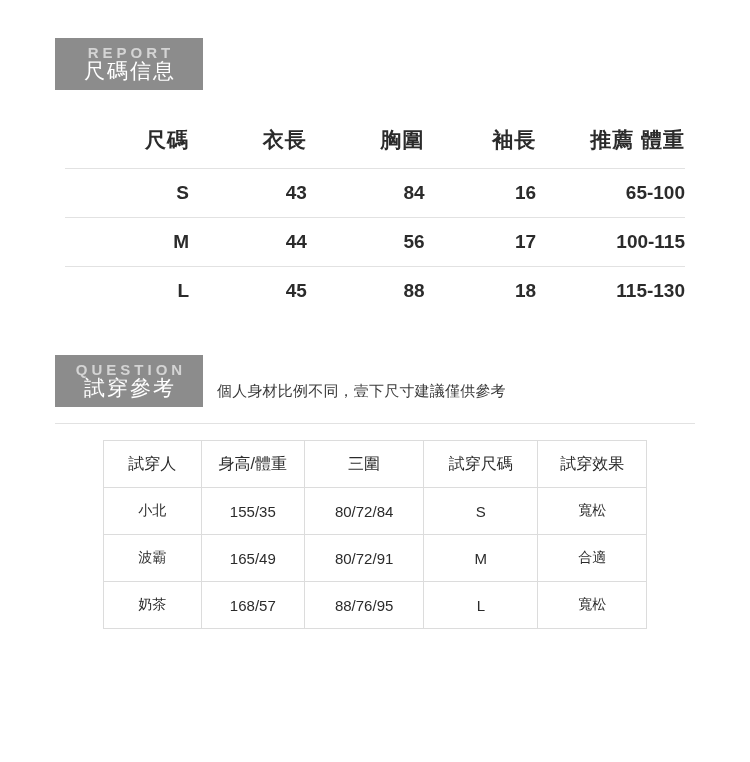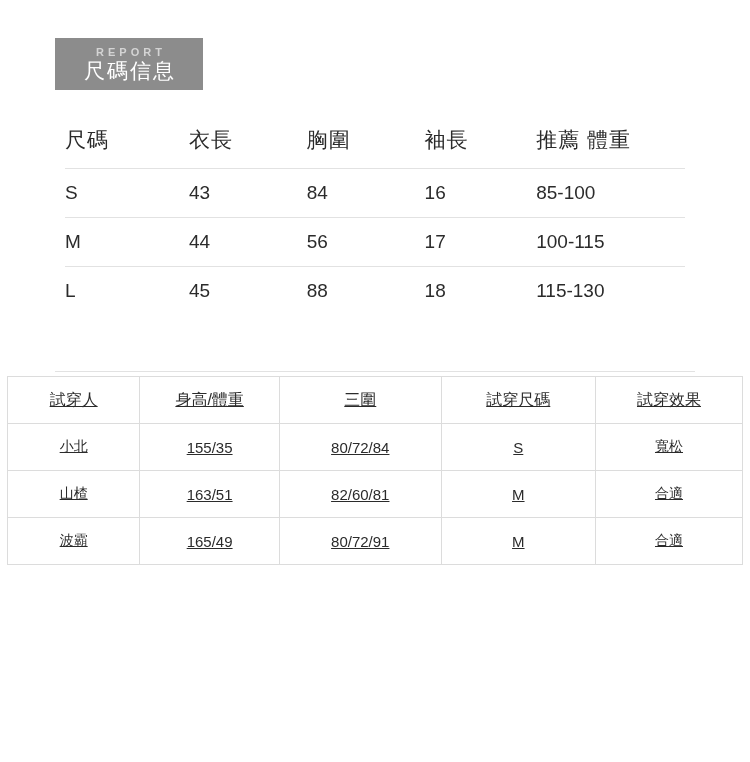--- a/index.html
+++ b/index.html
@@ -33,21 +33,21 @@
     height: 52px;
     background: #8c8c8c;
     flex: 0 0 auto;
     display: flex;
     flex-direction: column;
     justify-content: center;
     align-items: center;
     color: #ffffff;
   }
   .badge-eyebrow {
-    font-size: 11px;
+    font-size: 15px;
     letter-spacing: 4px;
     color: #d4d4d4;
     font-weight: bold;
     line-height: 13px;
     padding-left: 4px;
   }
   .badge-title {
     font-size: 21px;
     letter-spacing: 2px;
     line-height: 24px;
@@ -68,22 +68,22 @@
 
   
   .size-table {
     width: 620px;
     margin: 30px auto 0 auto;
     border-collapse: collapse;
     table-layout: fixed;
   }
   .size-table th,
   .size-table td {
-    text-align: left;
-    font-weight: normal;
+    text-align: right;
+    font-weight: bold;
     color: #2b2b2b;
   }
   .size-table th {
     font-size: 21px;
     padding: 6px 0 14px 0;
     letter-spacing: 1px;
   }
   .size-table td {
     font-size: 19px;
     padding: 13px 0 13px 0;
@@ -101,25 +101,24 @@
   }
   .q-rule {
     width: 640px;
     height: 1px;
     background: #e2e2e2;
     margin: 16px auto 0 auto;
   }
 
   
   .fit-table {
-    width: 736px;
-    margin: 4px auto 0 auto;
+    width: 544px;
+    margin: 16px auto 0 auto;
     border-collapse: collapse;
     table-layout: fixed;
-    text-decoration: underline;
   }
   .fit-table th,
   .fit-table td {
     border: 1px solid #dcdcdc;
     text-align: center;
     font-weight: normal;
     color: #2b2b2b;
     height: 44px;
   }
   .fit-table th {
@@ -166,41 +165,46 @@
         <th>袖長</th>
         <th>推薦 體重</th>
       </tr>
     </thead>
     <tbody>
       <tr>
         <td>S</td>
         <td>43</td>
         <td>84</td>
         <td>16</td>
-        <td>85-100</td>
+        <td>65-100</td>
       </tr>
       <tr>
         <td>M</td>
         <td>44</td>
         <td>56</td>
         <td>17</td>
         <td>100-115</td>
       </tr>
       <tr>
         <td>L</td>
         <td>45</td>
         <td>88</td>
         <td>18</td>
         <td>115-130</td>
       </tr>
     </tbody>
   </table>
 
   <div class="q-section">
     <div class="section-head">
+      <div class="badge">
+        <div class="badge-eyebrow">QUESTION</div>
+        <div class="badge-title">試穿參考</div>
+      </div>
+      <div class="head-note small">個人身材比例不同，壹下尺寸建議僅供參考</div>
     </div>
     <div class="q-rule"></div>
 
     <table class="fit-table">
       <colgroup>
         <col class="f1">
           <col class="f2">
           <col class="f3">
           <col class="f4">
           <col class="f5">
@@ -216,30 +220,30 @@
       </thead>
       <tbody>
         <tr>
           <td class="name">小北</td>
           <td>155/35</td>
           <td>80/72/84</td>
           <td>S</td>
           <td class="effect">寬松</td>
         </tr>
         <tr>
-          <td class="name">山楂</td>
-          <td>163/51</td>
-          <td>82/60/81</td>
-          <td>M</td>
-          <td class="effect">合適</td>
-        </tr>
-        <tr>
           <td class="name">波霸</td>
           <td>165/49</td>
           <td>80/72/91</td>
           <td>M</td>
           <td class="effect">合適</td>
         </tr>
+        <tr>
+          <td class="name">奶茶</td>
+          <td>168/57</td>
+          <td>88/76/95</td>
+          <td>L</td>
+          <td class="effect">寬松</td>
+        </tr>
       </tbody>
     </table>
   </div>
 
 </div>
 
 </body></html>

